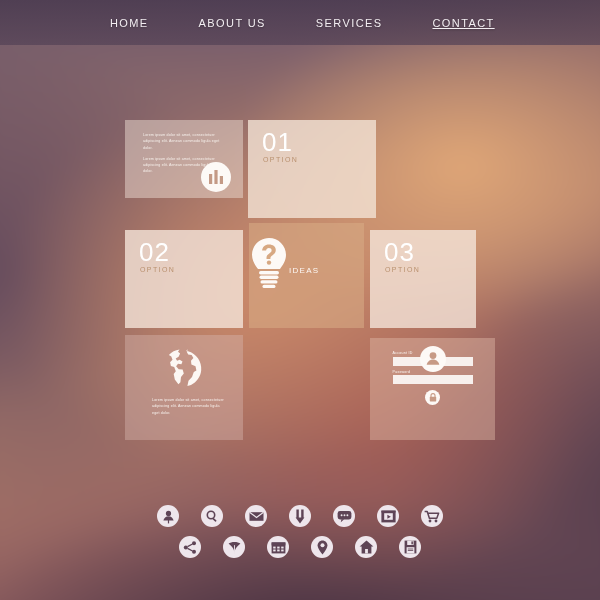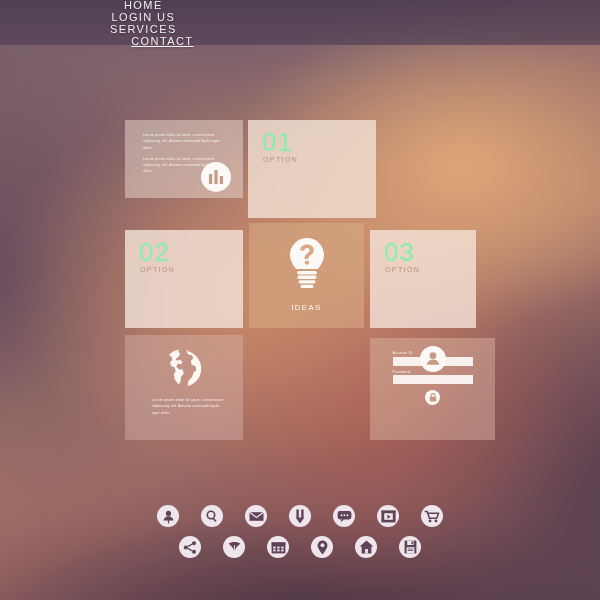--- a/index.html
+++ b/index.html
@@ -25,21 +25,21 @@
     filter:blur(14px);
     transform:scale(1.12);
   }
 
   
   #topbar {
     position:absolute; top:0; left:0; width:600px; height:45px;
     background:linear-gradient(180deg, rgba(70,55,76,0.78) 0%, rgba(84,66,86,0.72) 100%);
     display:flex; align-items:center;
   }
-  .nav-list { display:flex; align-items:center; list-style:none; margin-left:110px;flex-direction:column; }
+  .nav-list { display:flex; align-items:center; list-style:none; margin-left:110px; }
   .nav-item {
     color:#f3eef2; font-size:11px; letter-spacing:1.4px;
     margin-right:50px; white-space:nowrap; cursor:pointer;
     text-shadow:0 1px 2px rgba(0,0,0,0.25);
   }
   .nav-item:last-child { margin-right:12px;text-decoration:underline; }
 
   
   #grid {
     position:absolute; left:125px; top:120px;
@@ -57,37 +57,37 @@
 
   .lorem {
     position:absolute; left:18px; top:12px; width:78px;
     font-size:3.6px; line-height:1.75; color:#f7f1ec;
     letter-spacing:0.15px;
   }
   .lorem p + p { margin-top:5px; }
 
   .opt-num {
     position:absolute; left:14px; top:9px;
-    font-size:26px; font-weight:300; color:#86efac;
+    font-size:26px; font-weight:300; color:#ffffff;
     letter-spacing:1px; line-height:1;
   }
   .opt-label {
     position:absolute; left:15px; top:36px;
     font-size:7px; letter-spacing:1.4px; color:#b9916f;
   }
 
   .circle-icon {
     position:absolute; border-radius:50%;
     background:#fdf9f6; display:flex; align-items:center; justify-content:center;
   }
   .bar-icon { right:12px; bottom:6px; width:30px; height:30px; }
 
   .ideas-wrap {
     position:absolute; left:0; right:0; top:14px;
-    display:flex; flex-direction:column; align-items:center;
+    display:flex; flex-direction:row; align-items:center;
   }
   .ideas-label { font-size:8px; letter-spacing:1.3px; color:#fdf8f4; margin-top:10px; }
 
   .globe-wrap { position:absolute; left:0; right:0; top:12px; display:flex; justify-content:center; }
   .globe-text {
     position:absolute; left:27px; top:62px; width:74px;
     font-size:3.6px; line-height:1.75; color:#f8f2ee; letter-spacing:0.15px;
   }
 
   .login-inner { position:absolute; inset:0; display:flex; flex-direction:column; align-items:center; padding-top:8px; }
@@ -118,21 +118,21 @@
   .soc svg { display:block; }
 </style>
 </head>
 <body>
 
 <div id="bg-layer"></div>
 
 <div id="topbar">
   <ul class="nav-list">
     <li class="nav-item">HOME</li>
-    <li class="nav-item">LOGIN US</li>
+    <li class="nav-item">ABOUT US</li>
     <li class="nav-item">SERVICES</li>
     <li class="nav-item">CONTACT</li>
   </ul>
 </div>
 
 <div id="grid">
 
   <div class="panel p-text">
     <div class="lorem">
       <p>Lorem ipsum dolor sit amet, consectetuer adipiscing elit. Aenean commodo ligula eget dolor.</p>

